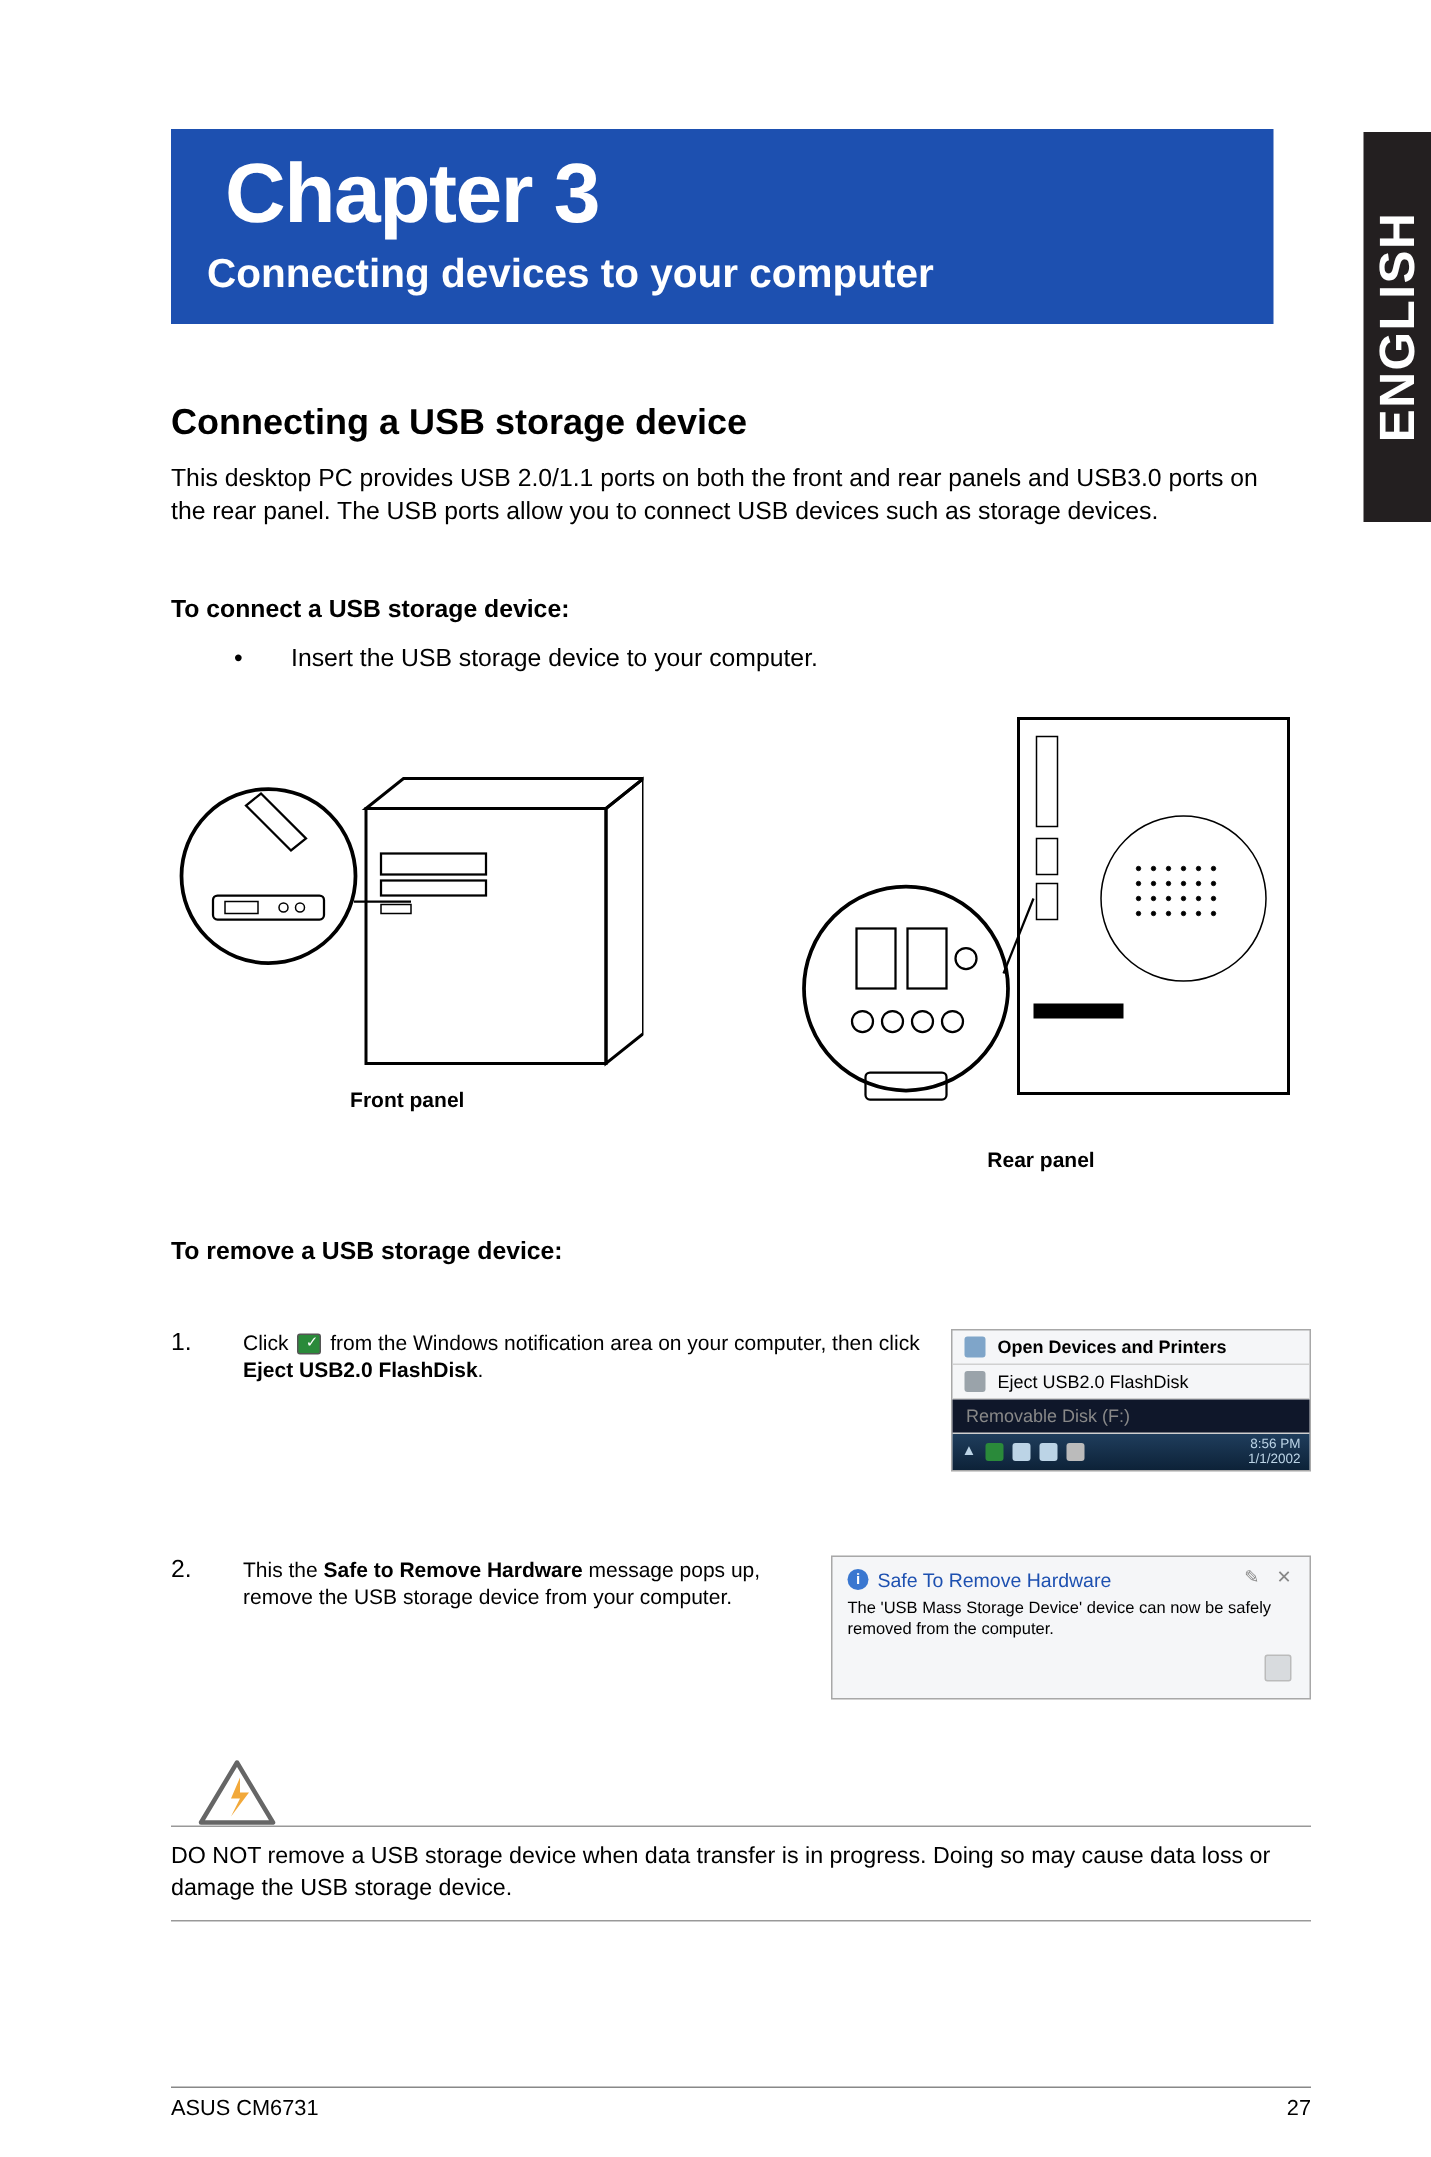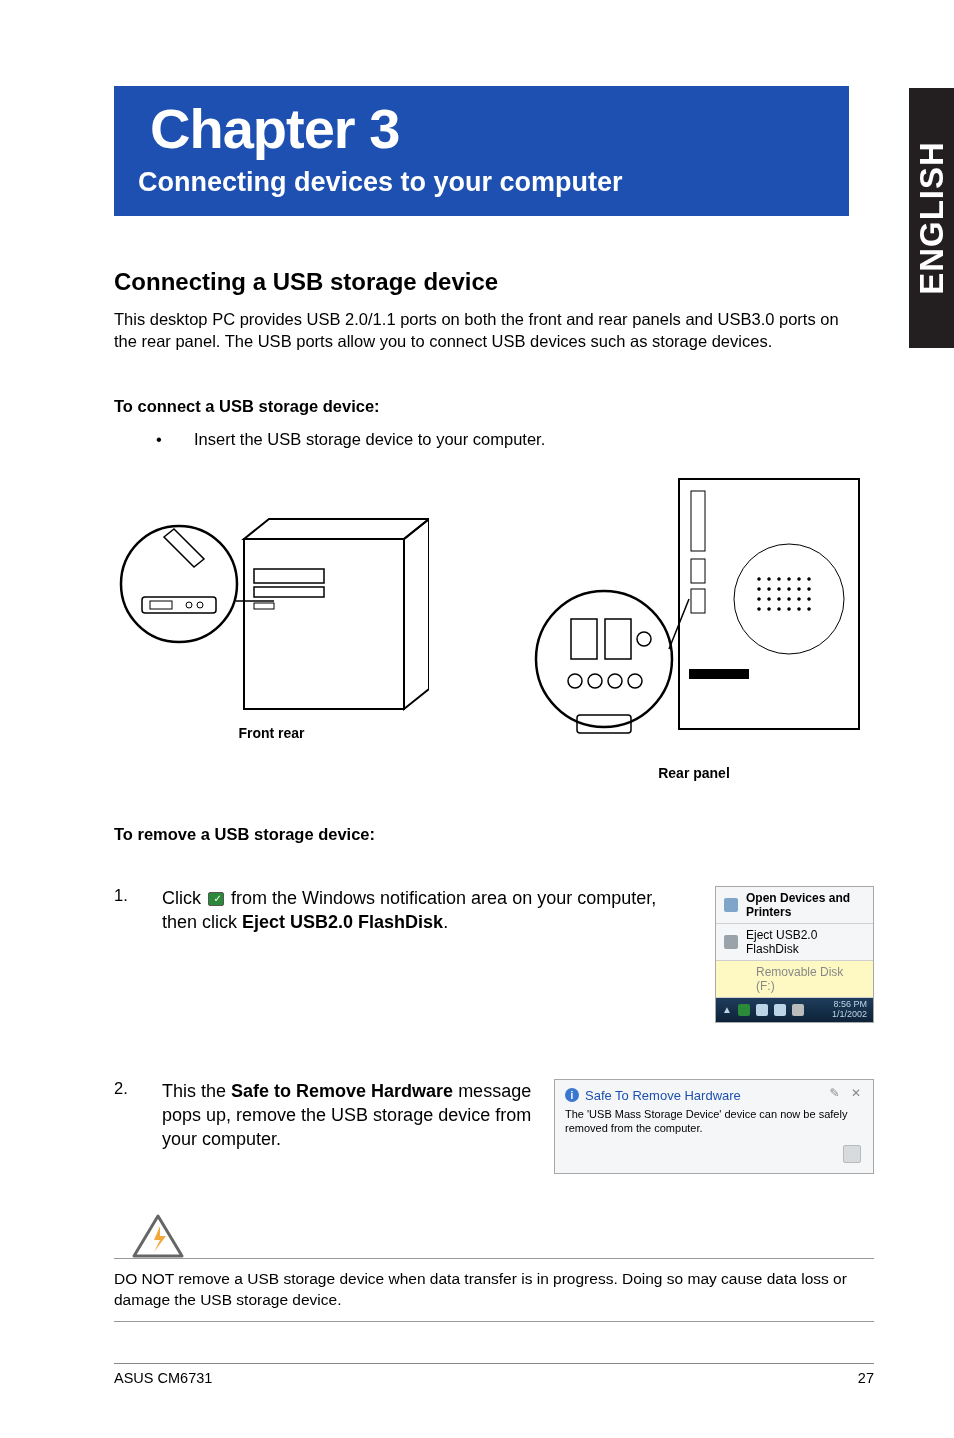--- a/index.html
+++ b/index.html
@@ -40,36 +40,36 @@
   .bullet-text { font-size: 16.5px; text-align: center; }
   .images-row { display: flex; justify-content: space-between; margin-top: 20px; }
   .img-col { display: flex; flex-direction: column; align-items: center; }
   .img-placeholder { border: none; display: flex; align-items: center; justify-content: center; }
   .img-left { width: 315px; height: 250px; }
   .img-right { width: 340px; height: 290px; }
   .caption { font-size: 14px; font-weight: bold; margin-top: 6px; text-align: center; }
   .cap-left { width: 315px; }
   .cap-right { width: 340px; margin-right: 10px; }
   .step-num { width: 48px; font-size: 16.5px; flex-shrink: 0; }
-  .step-text { font-size: 18px; line-height: 1.35; flex: 1; }
+  .step-text { font-size: 14px; line-height: 1.35; flex: 1; }
   .inline-icon {
     display: inline-block; width: 16px; height: 14px; background: #2a8a3a; vertical-align: middle;
     border: 1px solid #555; border-radius: 2px; position: relative; margin: 0 2px;
   }
   .inline-icon::after { content: "\2713"; color: #fff; font-size: 10px; position: absolute; right: 1px; bottom: -1px; }
   .screenshot-box {
     border: 1px solid #a8a8a8; background: #f5f6f8; font-size: 12px;
   }
-  .eject-box { width: 159px; margin-left: 20px; }
+  .eject-box { width: 240px; margin-left: 20px; }
   .eject-row { display: flex; align-items: center; padding: 4px 8px; border-bottom: 1px solid #d0d0d0; }
   .eject-row:last-child { border-bottom: none; }
   .icon-small { width: 14px; height: 14px; margin-right: 8px; border-radius: 2px; flex-shrink: 0; }
   .printer-icon { background: #7fa5c9; }
   .disk-icon { background: #9aa3aa; }
-  .sub-row { padding-left: 40px; background: #fef9c3; color: #888; }
+  .sub-row { padding-left: 9px; background: #0f172a; color: #888; }
   .taskbar-row {
     background: linear-gradient(#1f3d5c,#0d2238); display: flex; align-items: center; padding: 2px 6px; justify-content: space-between; height: 24px;
   }
   .tray-icons { display: flex; gap: 6px; align-items: center; }
   .tray-icon { width: 12px; height: 12px; border-radius: 2px; }
   .ti1 { background: #2a8a3a; }
   .ti2 { background: #bcd4e6; }
   .ti3 { background: #bcd4e6; }
   .ti4 { background: #bbb; }
   .clock { color: #bcd4e6; font-size: 9px; line-height: 1.1; text-align: right; }
@@ -80,21 +80,21 @@
     display: inline-flex; align-items: center; justify-content: center; font-size: 10px; font-weight: bold;
   }
   .remove-close { position: absolute; right: 8px; top: 6px; font-size: 12px; color: #888; letter-spacing: 4px; }
   .remove-body { margin-top: 4px; line-height: 1.3; }
   .remove-footer { margin-top: 10px; text-align: right; padding-right: 2px; }
   .remove-footer span { display: inline-block; width: 18px; height: 18px; background: #d8dbde; border: 1px solid #bbb; border-radius: 2px; }
   .warning-row { display: flex; align-items: flex-start; margin-top: 28px; padding-top: 12px; flex-direction: column; }
   .warning-icon { width: 52px; height: 44px; margin-right: 36px; margin-left: 18px; flex-shrink: 0; }
   .warning-text-wrap { border-top: 1px solid #999; border-bottom: 1px solid #999; flex: 1; padding: 10px 6px 10px 0; }
   .warning-text { font-size: 15.5px; line-height: 1.35; }
-  .footer-row { position: absolute; bottom: 52px; left: 114px; right: 80px; display: flex; justify-content: space-between; font-size: 14.5px; border-top: 1px solid #888; padding-top: 6px; }
+  .footer-row { position: absolute; bottom: 24px; left: 114px; right: 80px; display: flex; justify-content: space-between; font-size: 14.5px; border-top: 1px solid #888; padding-top: 6px; }
   .step-flex { display: flex; align-items: flex-start; }
   .step-left { flex: 1; display: flex; }
   .steps-block { margin-top: 42px; }
   .step2-block { margin-top: 56px; }
 </style>
 </head>
 <body>
 
 <div class="page">
 
@@ -128,21 +128,21 @@
           <rect x="140" y="134" width="20" height="6" fill="none" stroke="#000" stroke-width="1"></rect>
           <circle cx="65" cy="115" r="58" fill="#fff" stroke="#000" stroke-width="2.5"></circle>
           <rect x="28" y="128" width="74" height="16" rx="3" fill="none" stroke="#000" stroke-width="1.5"></rect>
           <rect x="36" y="132" width="22" height="8" fill="none" stroke="#000" stroke-width="1"></rect>
           <circle cx="75" cy="136" r="3" fill="none" stroke="#000"></circle>
           <circle cx="86" cy="136" r="3" fill="none" stroke="#000"></circle>
           <path d="M60,60 L90,90 L80,98 L50,68 Z" fill="none" stroke="#000" stroke-width="1.5"></path>
           <line x1="122" y1="132" x2="160" y2="132" stroke="#000" stroke-width="1.5"></line>
         </svg>
       </div>
-      <div class="caption cap-left">Front rear</div>
+      <div class="caption cap-left">Front panel</div>
     </div>
     <div class="img-col">
       <div class="img-placeholder img-right">
         <svg width="340" height="290" viewBox="0 0 340 290">
           <rect x="150" y="10" width="180" height="250" fill="none" stroke="#000" stroke-width="2"></rect>
           <rect x="162" y="22" width="14" height="60" fill="none" stroke="#000" stroke-width="1"></rect>
           <rect x="162" y="90" width="14" height="24" fill="none" stroke="#000" stroke-width="1"></rect>
           <rect x="162" y="120" width="14" height="24" fill="none" stroke="#000" stroke-width="1"></rect>
           <circle cx="260" cy="130" r="55" fill="none" stroke="#000" stroke-width="1"></circle>
           <g stroke="#000" stroke-width="0.5">

